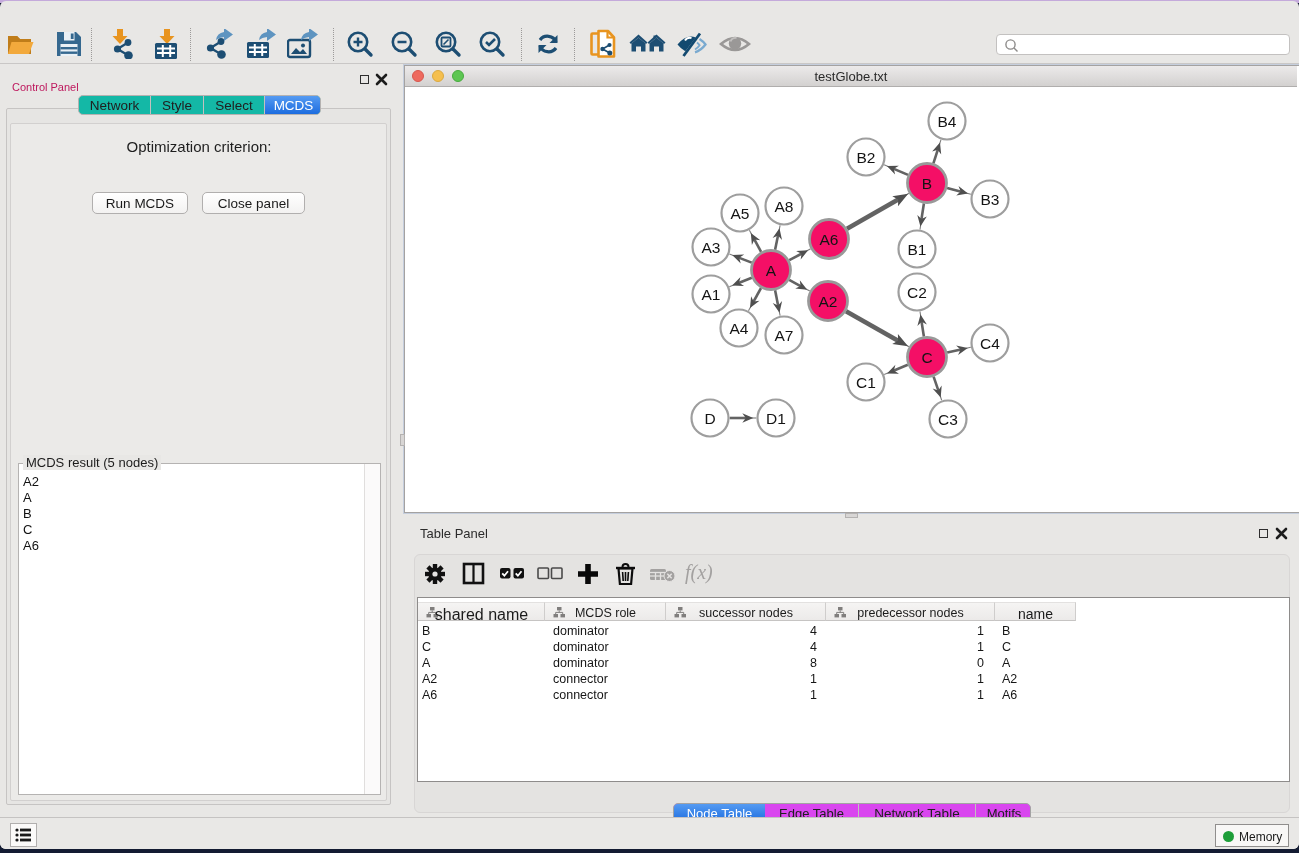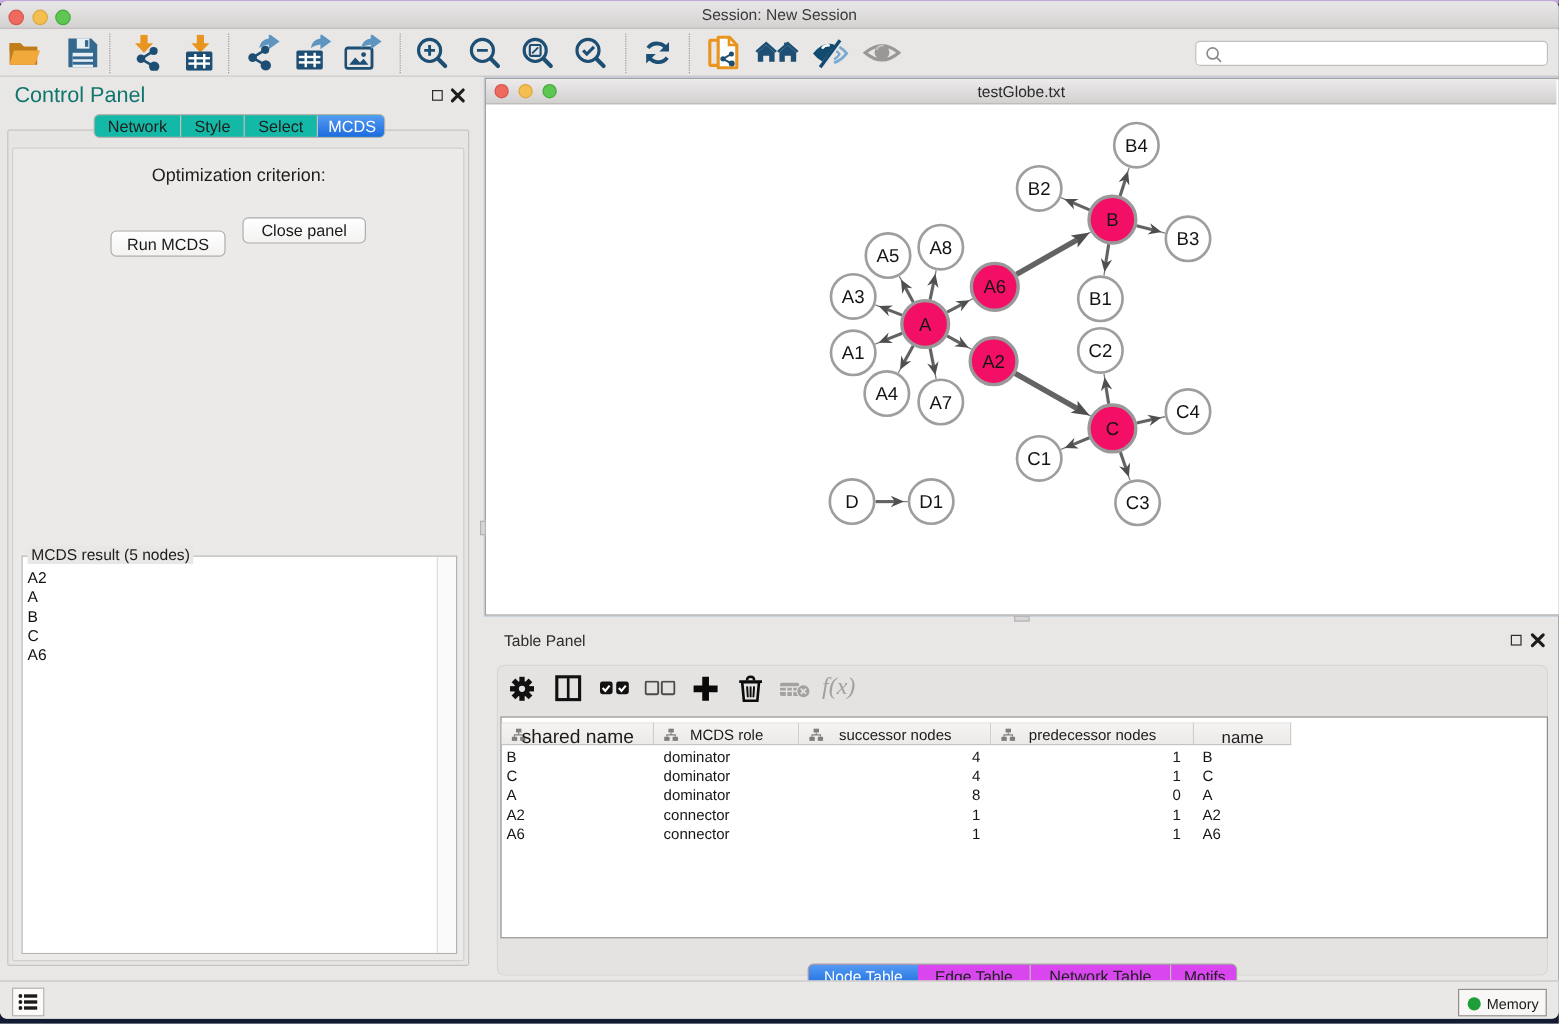--- a/index.html
+++ b/index.html
@@ -20,26 +20,20 @@
   #toolbar { position:absolute; left:0; top:24px; width:1299px; height:39px; background:#e8e7e5; border-bottom:1px solid #c9c7c6; }
   .sep { position:absolute; top:3px; height:33px; width:0; border-left:1px dotted #9c9a99; }
   .ticon { position:absolute; top:0; }
   #searchbox { position:absolute; left:996px; top:9px; width:294px; height:21px; background:#fff;
     border:1px solid #c3c1c0; border-radius:4px; }
 </style>
 </head>
 <body>
 <div id="topstrip"></div>
 <div id="app">
-<div id="titlebar">
-  <div class="tl t1"></div>
-      <div class="tl t2"></div>
-      <div class="tl t3"></div>
-  <div id="apptitle">Session: New Session</div>
-</div>
 <div id="toolbar">
   <div class="sep" style="left:91px"></div>
   <div class="sep" style="left:190px"></div>
   <div class="sep" style="left:333px"></div>
   <div class="sep" style="left:521px"></div>
   <div class="sep" style="left:574px"></div>
   <svg class="ticon" style="left:6px;top:5px" width="30" height="28">
         <path d="M2,6 h9 l3,3 h11 v4 h-23 z" fill="#b06f14"></path>
 <path d="M2,6 h9 l3,3 h11 v15 h-23 z" fill="#c07d1a"></path>
 <path d="M5.5,12 h22 l-4.5,12 h-21 z" fill="#f2a93c"></path>
@@ -177,40 +171,40 @@
 </svg>
   <div id="searchbox">
     <svg width="16" height="16" style="position:absolute;left:7px;top:3px">
       <circle cx="6.5" cy="6.5" r="4.6" fill="none" stroke="#8d8b8a" stroke-width="1.4"></circle>
       <line x1="10" y1="10" x2="13.5" y2="13.5" stroke="#8d8b8a" stroke-width="1.4"></line>
     </svg>
   </div>
 </div>
 
 <div class="abs" style="left:0;top:63px;width:398px;height:753px;background:#e8e7e5">
-  <div class="abs" style="left:12px;top:5px;font-size:18px;color:#0f766e">Control Panel</div>
+  <div class="abs" style="left:12px;top:17px;font-size:11px;color:#be185d">Control Panel</div>
   <div class="abs" style="left:360px;top:11px;width:9px;height:9px;border:1.5px solid #2e2e2e"></div>
   <svg class="abs" style="left:375px;top:9px" width="13" height="13">
     <path d="M2,2 L11,11 M11,2 L2,11" stroke="#1c1c1c" stroke-width="2.6" stroke-linecap="round"></path>
   </svg>
 
   <div class="abs" style="left:6px;top:44px;width:385px;height:697px;background:#e6e5e3;border:1px solid #c6c4c3;border-radius:2px"></div>
   <div class="abs" style="left:10px;top:59px;width:377px;height:678px;background:#ebeae8;border:1px solid #d2d0cf;border-radius:2px"></div>
 
   <div class="abs" style="left:78px;top:31px;width:243px;height:20px;background:#14b8a6;border:1px solid #b4b2b1;border-radius:5px;overflow:hidden">
     <div class="abs" style="left:0;top:0;width:72px;height:20px;border-right:1px solid #c2c0bf;text-align:center;font-size:13.5px;color:#202020;line-height:19px">Network</div>
     <div class="abs" style="left:72px;top:0;width:53px;height:20px;border-right:1px solid #c2c0bf;text-align:center;font-size:13.5px;color:#202020;line-height:19px">Style</div>
     <div class="abs" style="left:125px;top:0;width:61px;height:20px;border-right:1px solid #c2c0bf;text-align:center;font-size:13.5px;color:#202020;line-height:19px">Select</div>
     <div class="abs" style="left:186px;top:0;width:57px;height:20px;background:linear-gradient(#559bf2,#1667dd);text-align:center;font-size:13.5px;color:#fff;line-height:19px">MCDS</div>
   </div>
   <div class="abs" style="left:0;top:74px;width:398px;text-align:center;font-size:15px;color:#1e1e1e">Optimization criterion:</div>
 
 
   <div class="abs" style="left:92px;top:128px;width:96px;height:22px;background:linear-gradient(#ffffff,#f3f2f1);border:1px solid #b1afae;border-radius:5px;text-align:center;font-size:13.5px;color:#1a1a1a;line-height:21px">Run MCDS</div>
-  <div class="abs" style="left:202px;top:117px;width:103px;height:22px;background:linear-gradient(#ffffff,#f3f2f1);border:1px solid #b1afae;border-radius:5px;text-align:center;font-size:13.5px;color:#1a1a1a;line-height:21px">Close panel</div>
+  <div class="abs" style="left:202px;top:128px;width:103px;height:22px;background:linear-gradient(#ffffff,#f3f2f1);border:1px solid #b1afae;border-radius:5px;text-align:center;font-size:13.5px;color:#1a1a1a;line-height:21px">Close panel</div>
 
   <div class="abs" style="left:18px;top:399px;width:363px;height:332px;border:1px solid #b5b3b2">
     <div class="abs" style="left:0;top:0;width:345px;height:330px;background:#fff"></div>
     <div class="abs" style="left:345px;top:0;width:16px;height:330px;background:#fbfafa;border-left:1px solid #e0dedd"></div>
     <div class="abs" style="left:4px;top:-9px;background:#e8e7e5;padding:0 3px;font-size:13px;color:#1c1c1c">MCDS result (5 nodes)</div>
     <div class="abs" style="left:4px;top:10px;font-size:13px;color:#111;line-height:16px">A2<br>A<br>B<br>C<br>A6</div>
   </div>
 </div>
 
 <div class="abs" style="left:404px;top:64px;width:1016px;height:448px;background:#fff;border:1px solid #a4a2a1;box-shadow:0 0 0 1px rgba(90,130,200,0.25)">

